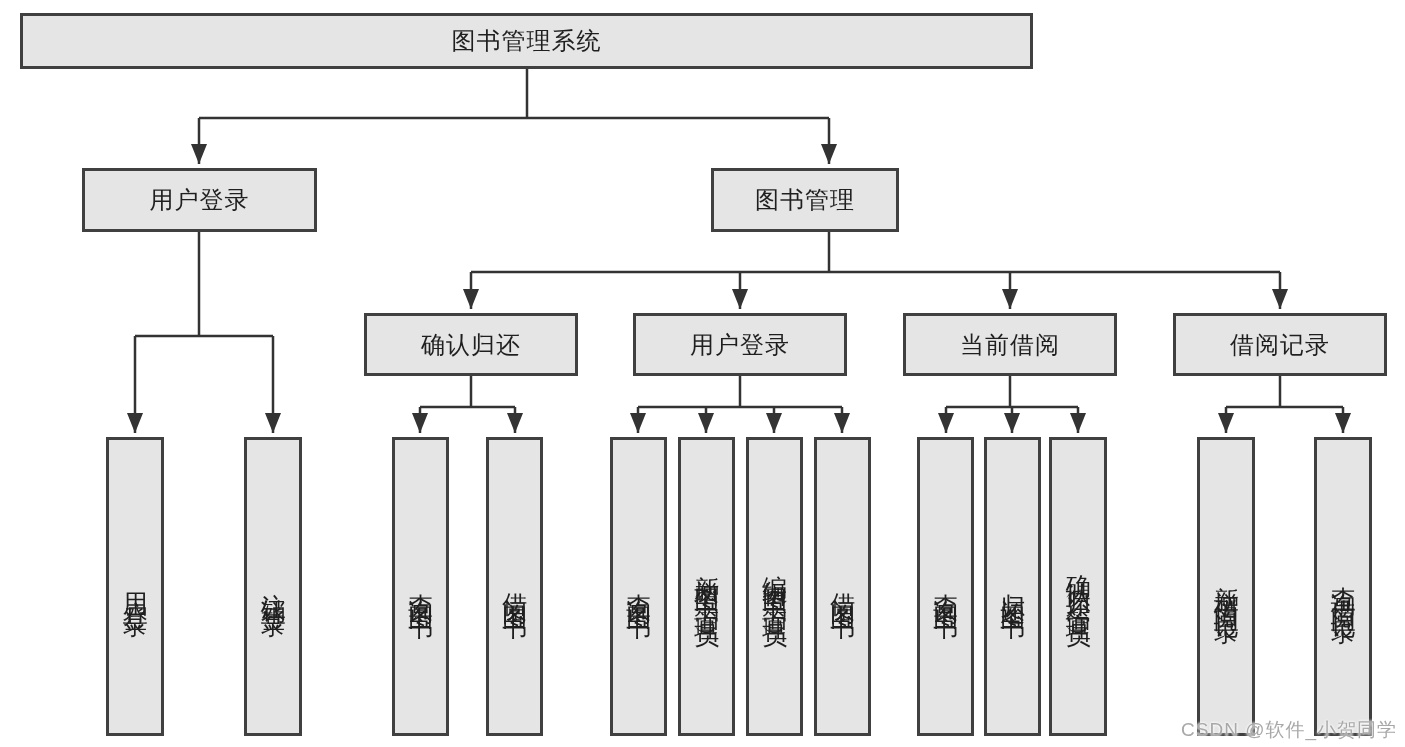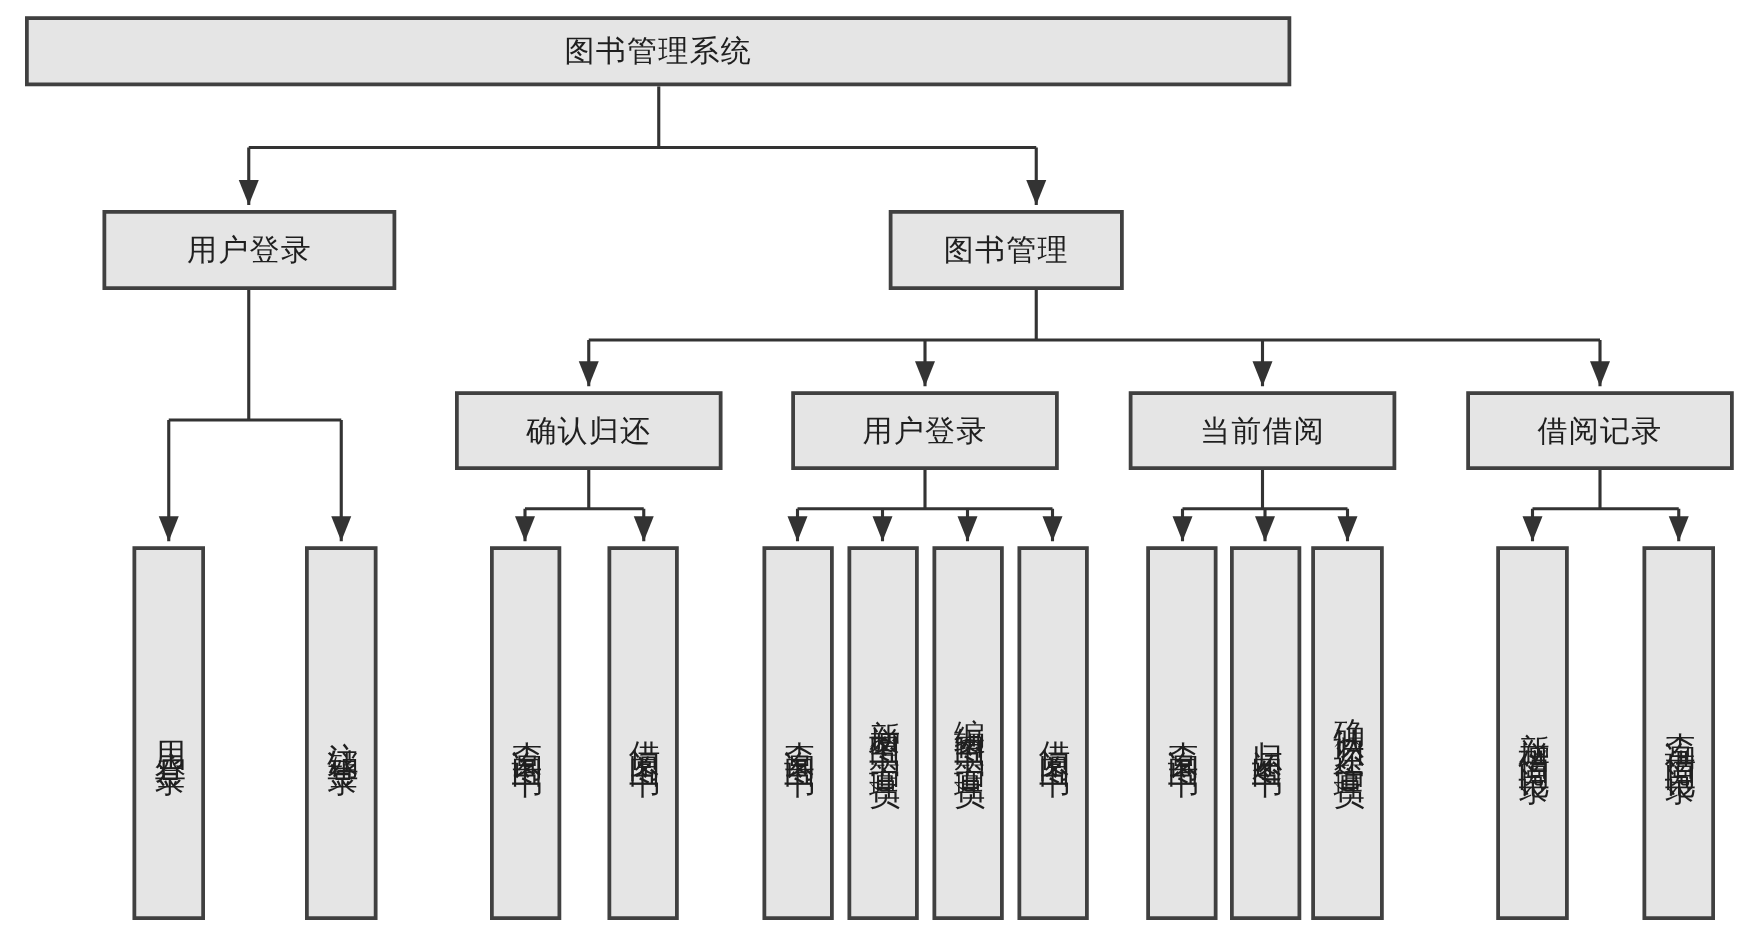--- a/index.html
+++ b/index.html
@@ -152,14 +152,15 @@
     <span class="vtext">确认归还（管理员）</span>
   </div>
 
   <div class="node vnode" style="left:1197px; top:437px; width:58px; height:299px;">
     <span class="vtext">新增借阅记录</span>
   </div>
   <div class="node vnode" style="left:1314px; top:437px; width:58px; height:299px;">
     <span class="vtext">查询借阅记录</span>
   </div>
 
+  <div class="watermark">CSDN @软件_小贺同学</div>
 
 </div>
 
 </body></html>

